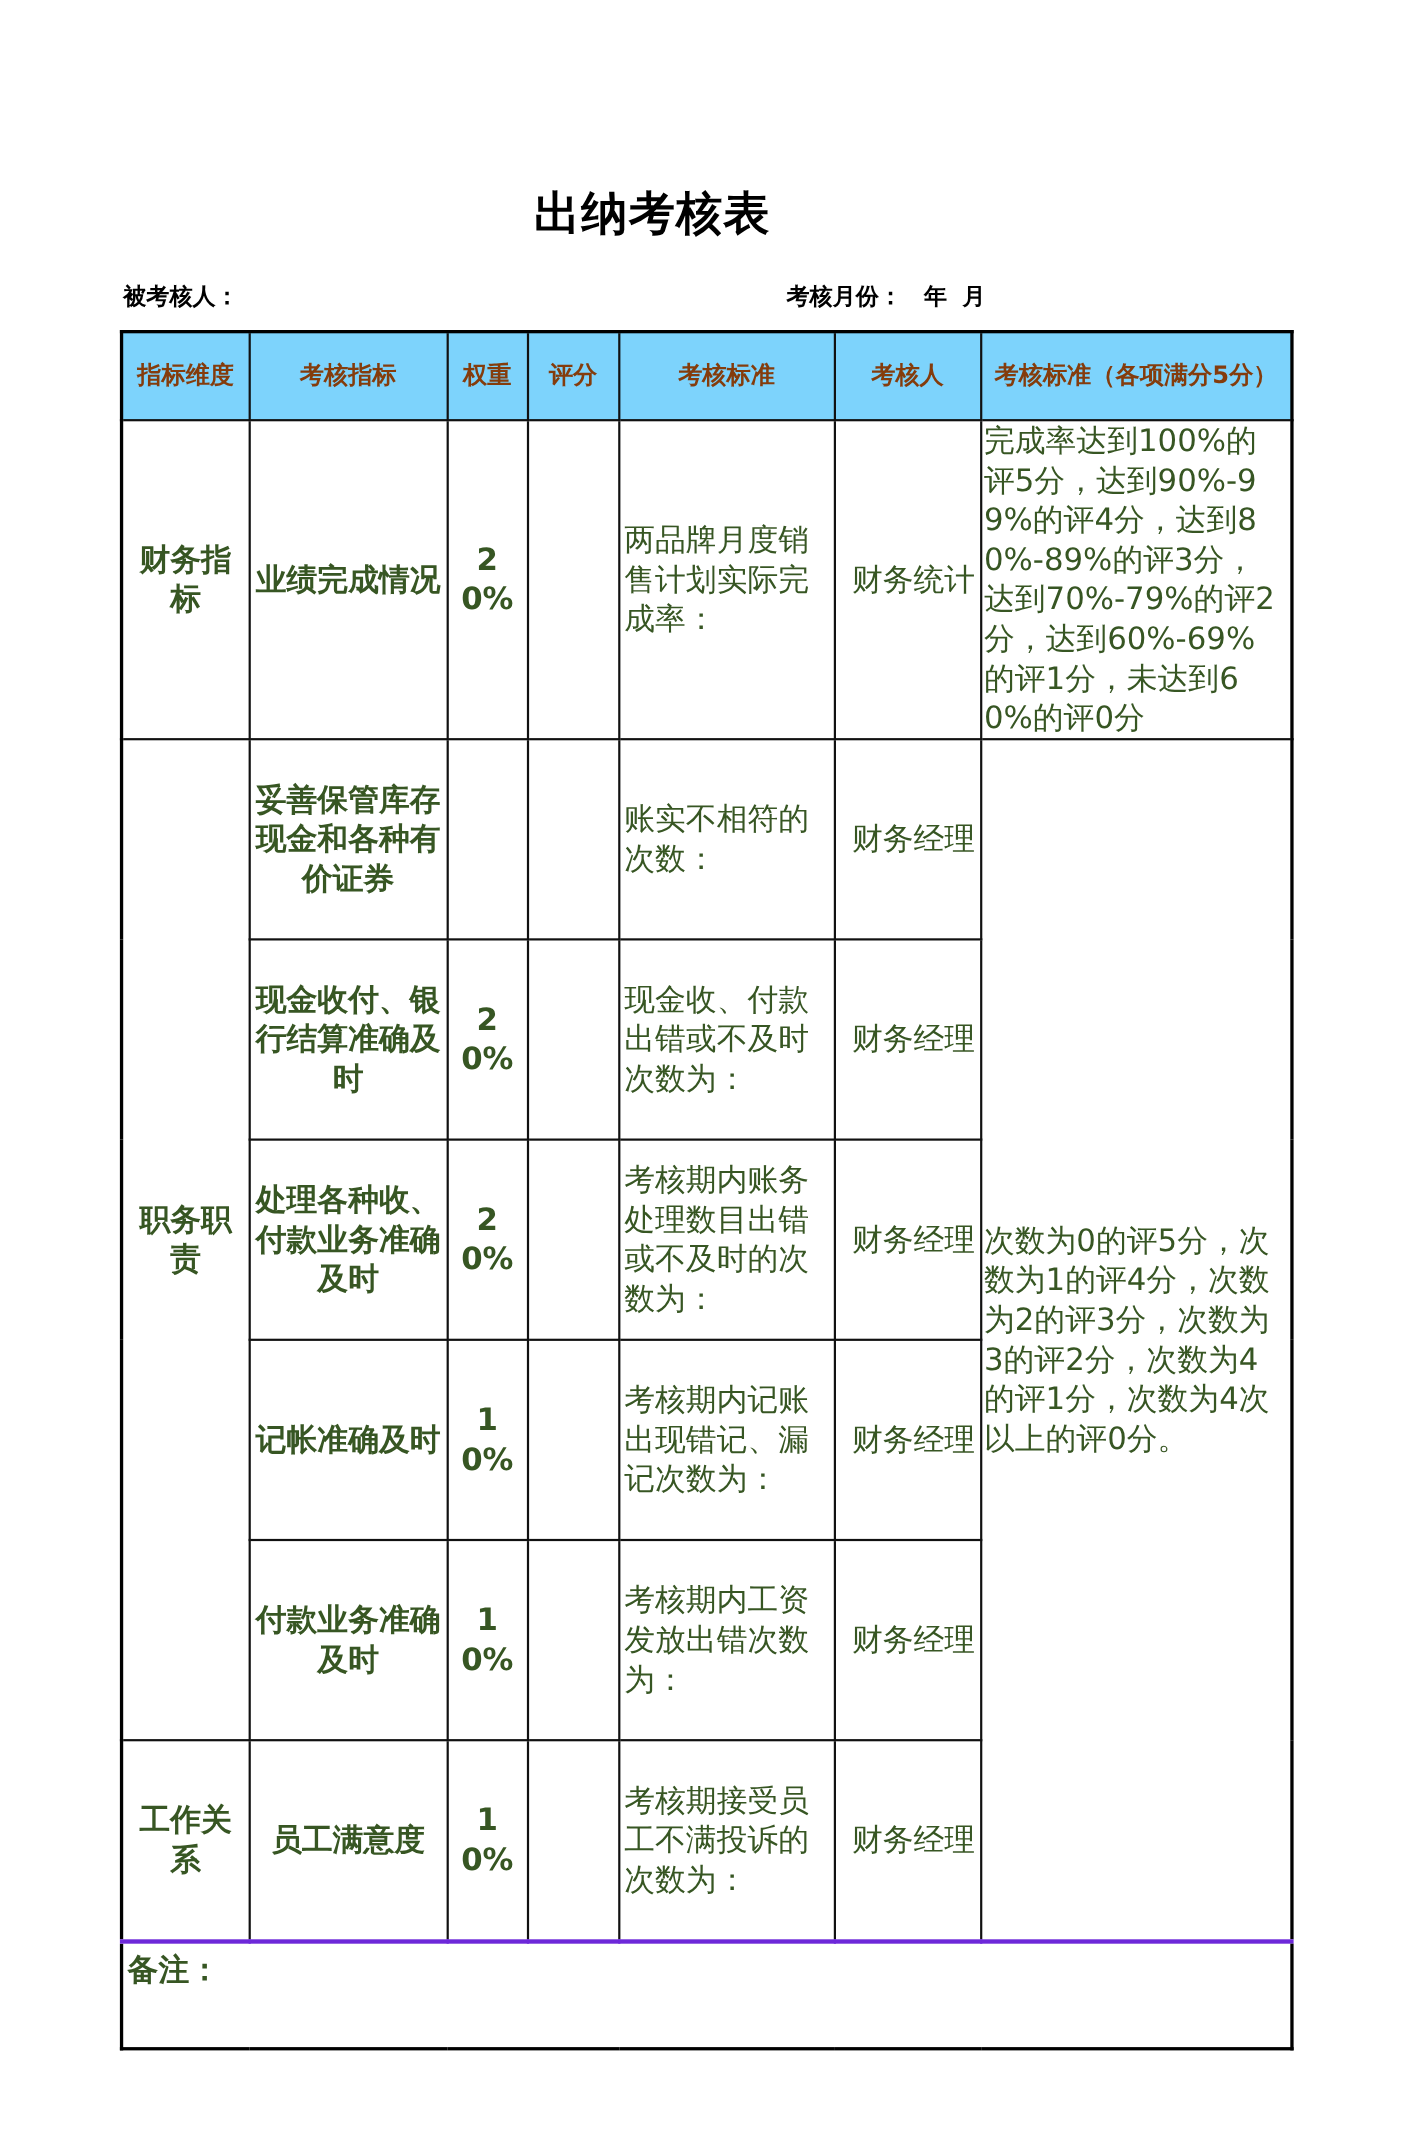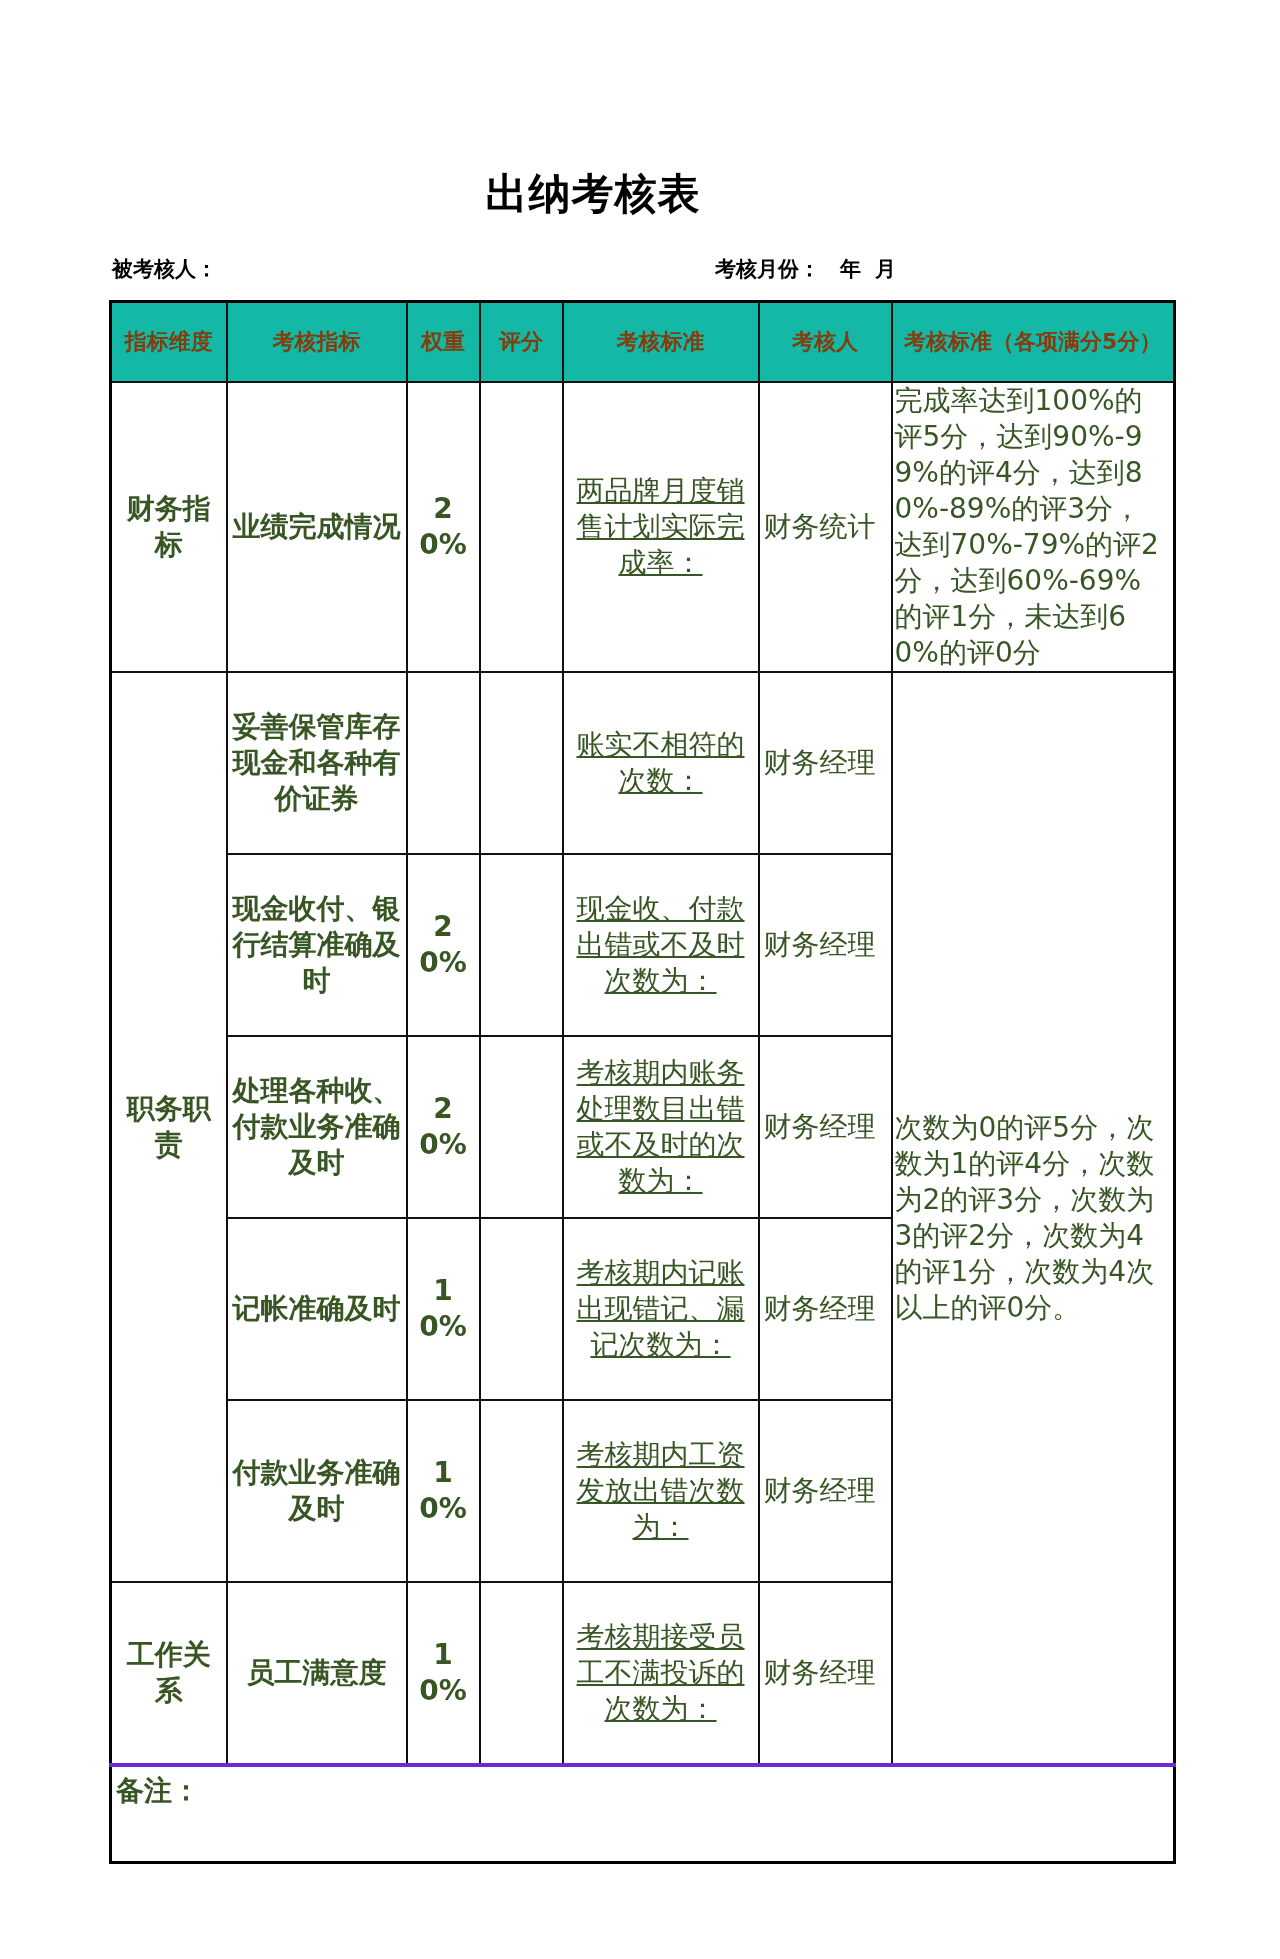--- a/index.html
+++ b/index.html
@@ -7,27 +7,27 @@
     .title { position: absolute; left: 0; width: 1186px; top: 166px; text-align: center; font-size: 42px; font-weight: bold; color: #000; letter-spacing: 1px; }
     .meta { position: absolute; top: 255px; font-size: 21px; font-weight: bold; color: #000; }
     .meta-left { left: 112px; }
     .meta-right { left: 715px; text-decoration: underline; }
     .meta-right span { display: inline-block; }
     .meta-year { margin-left: 20px; }
     .meta-month { margin-left: 14px; }
 
     table.sheet { position: absolute; left: 109px; top: 300px; border-collapse: collapse; table-layout: fixed; width: 1064px; border: 3px solid #000; }
     table.sheet td { border: 2px solid #111; padding: 0 4px; color: #375623; vertical-align: middle; font-size: 28px; line-height: 36px; word-break: break-all; }
-    table.sheet tr.head td { background: #14b8a6; color: #843C0C; font-weight: bold; text-align: center; height: 78px; font-size: 22px; line-height: 36px; }
+    table.sheet tr.head td { background: #7dd3fc; color: #843C0C; font-weight: bold; text-align: center; height: 78px; font-size: 22px; line-height: 36px; }
     table.sheet tr.body td { height: 180px; }
     .dim { font-weight: bold; text-align: center; }
     .ind { font-weight: bold; text-align: center; }
     .wt { font-weight: bold; text-align: center; }
-    .std { text-align: center; text-decoration: underline; }
-    .who { text-align: left; }
+    .std { text-align: left; }
+    .who { text-align: right; }
     .crit { text-align: left; padding-left: 2px !important; }
     .crit1 { vertical-align: top !important; }
     tr.remark td { height: 88px; vertical-align: top; font-weight: bold; padding-top: 6px; border-top: 4px solid #6d28d9; }
   </style>
 </head>
 <body>
 
 <div class="title">出纳考核表</div>
 
 <div class="meta meta-left">被考核人：</div>

